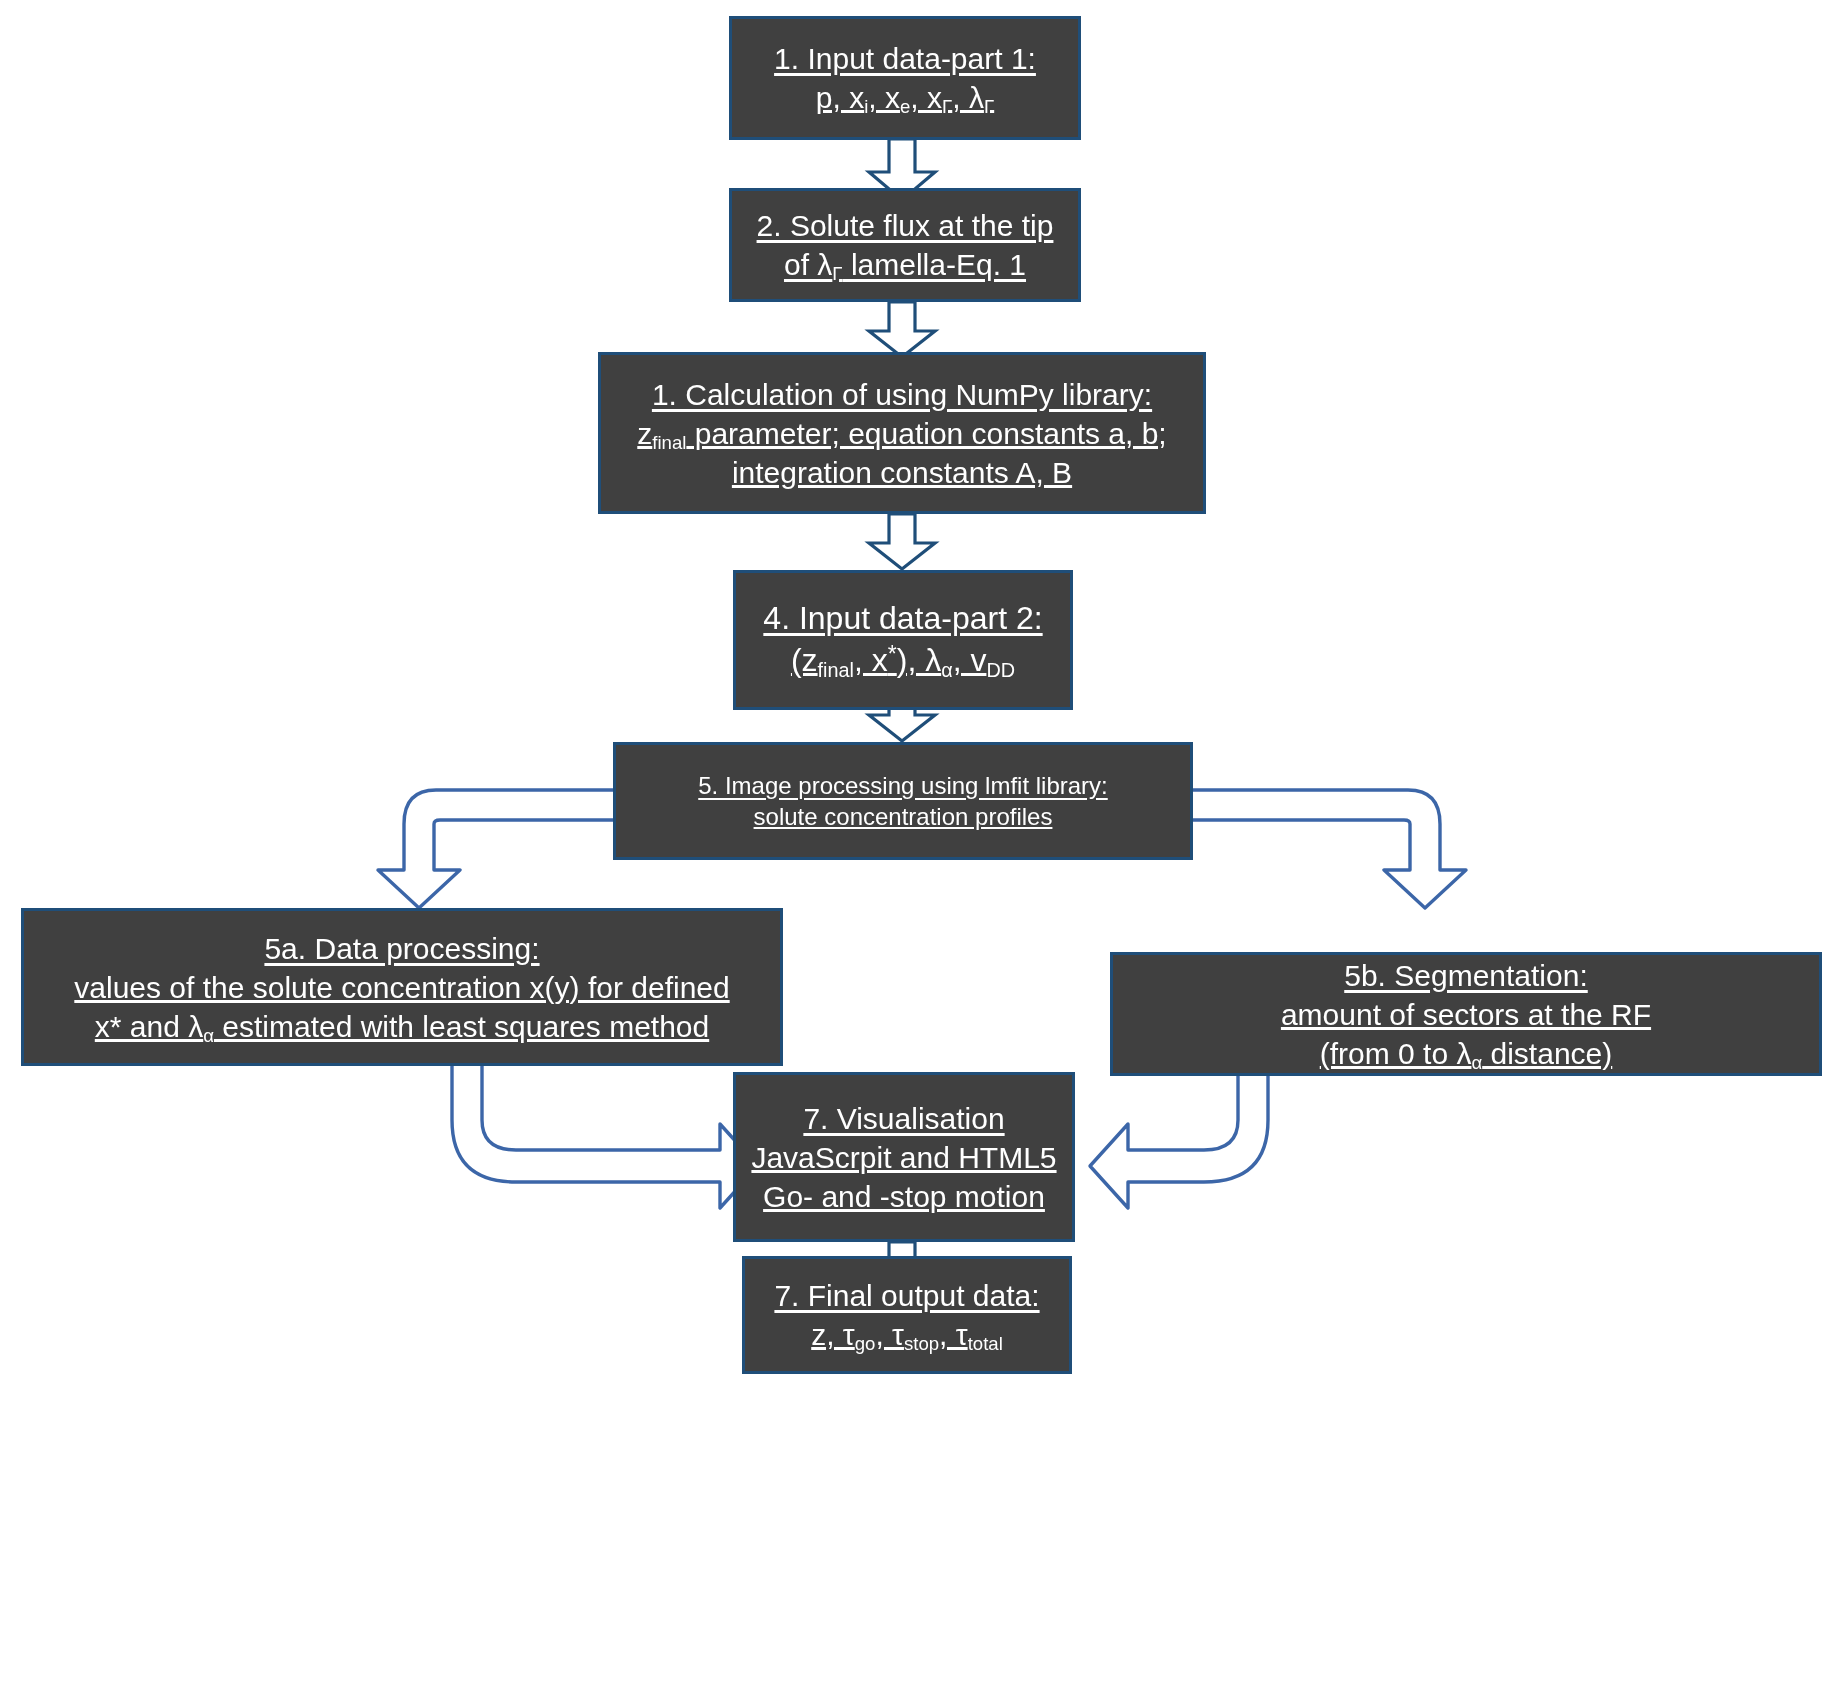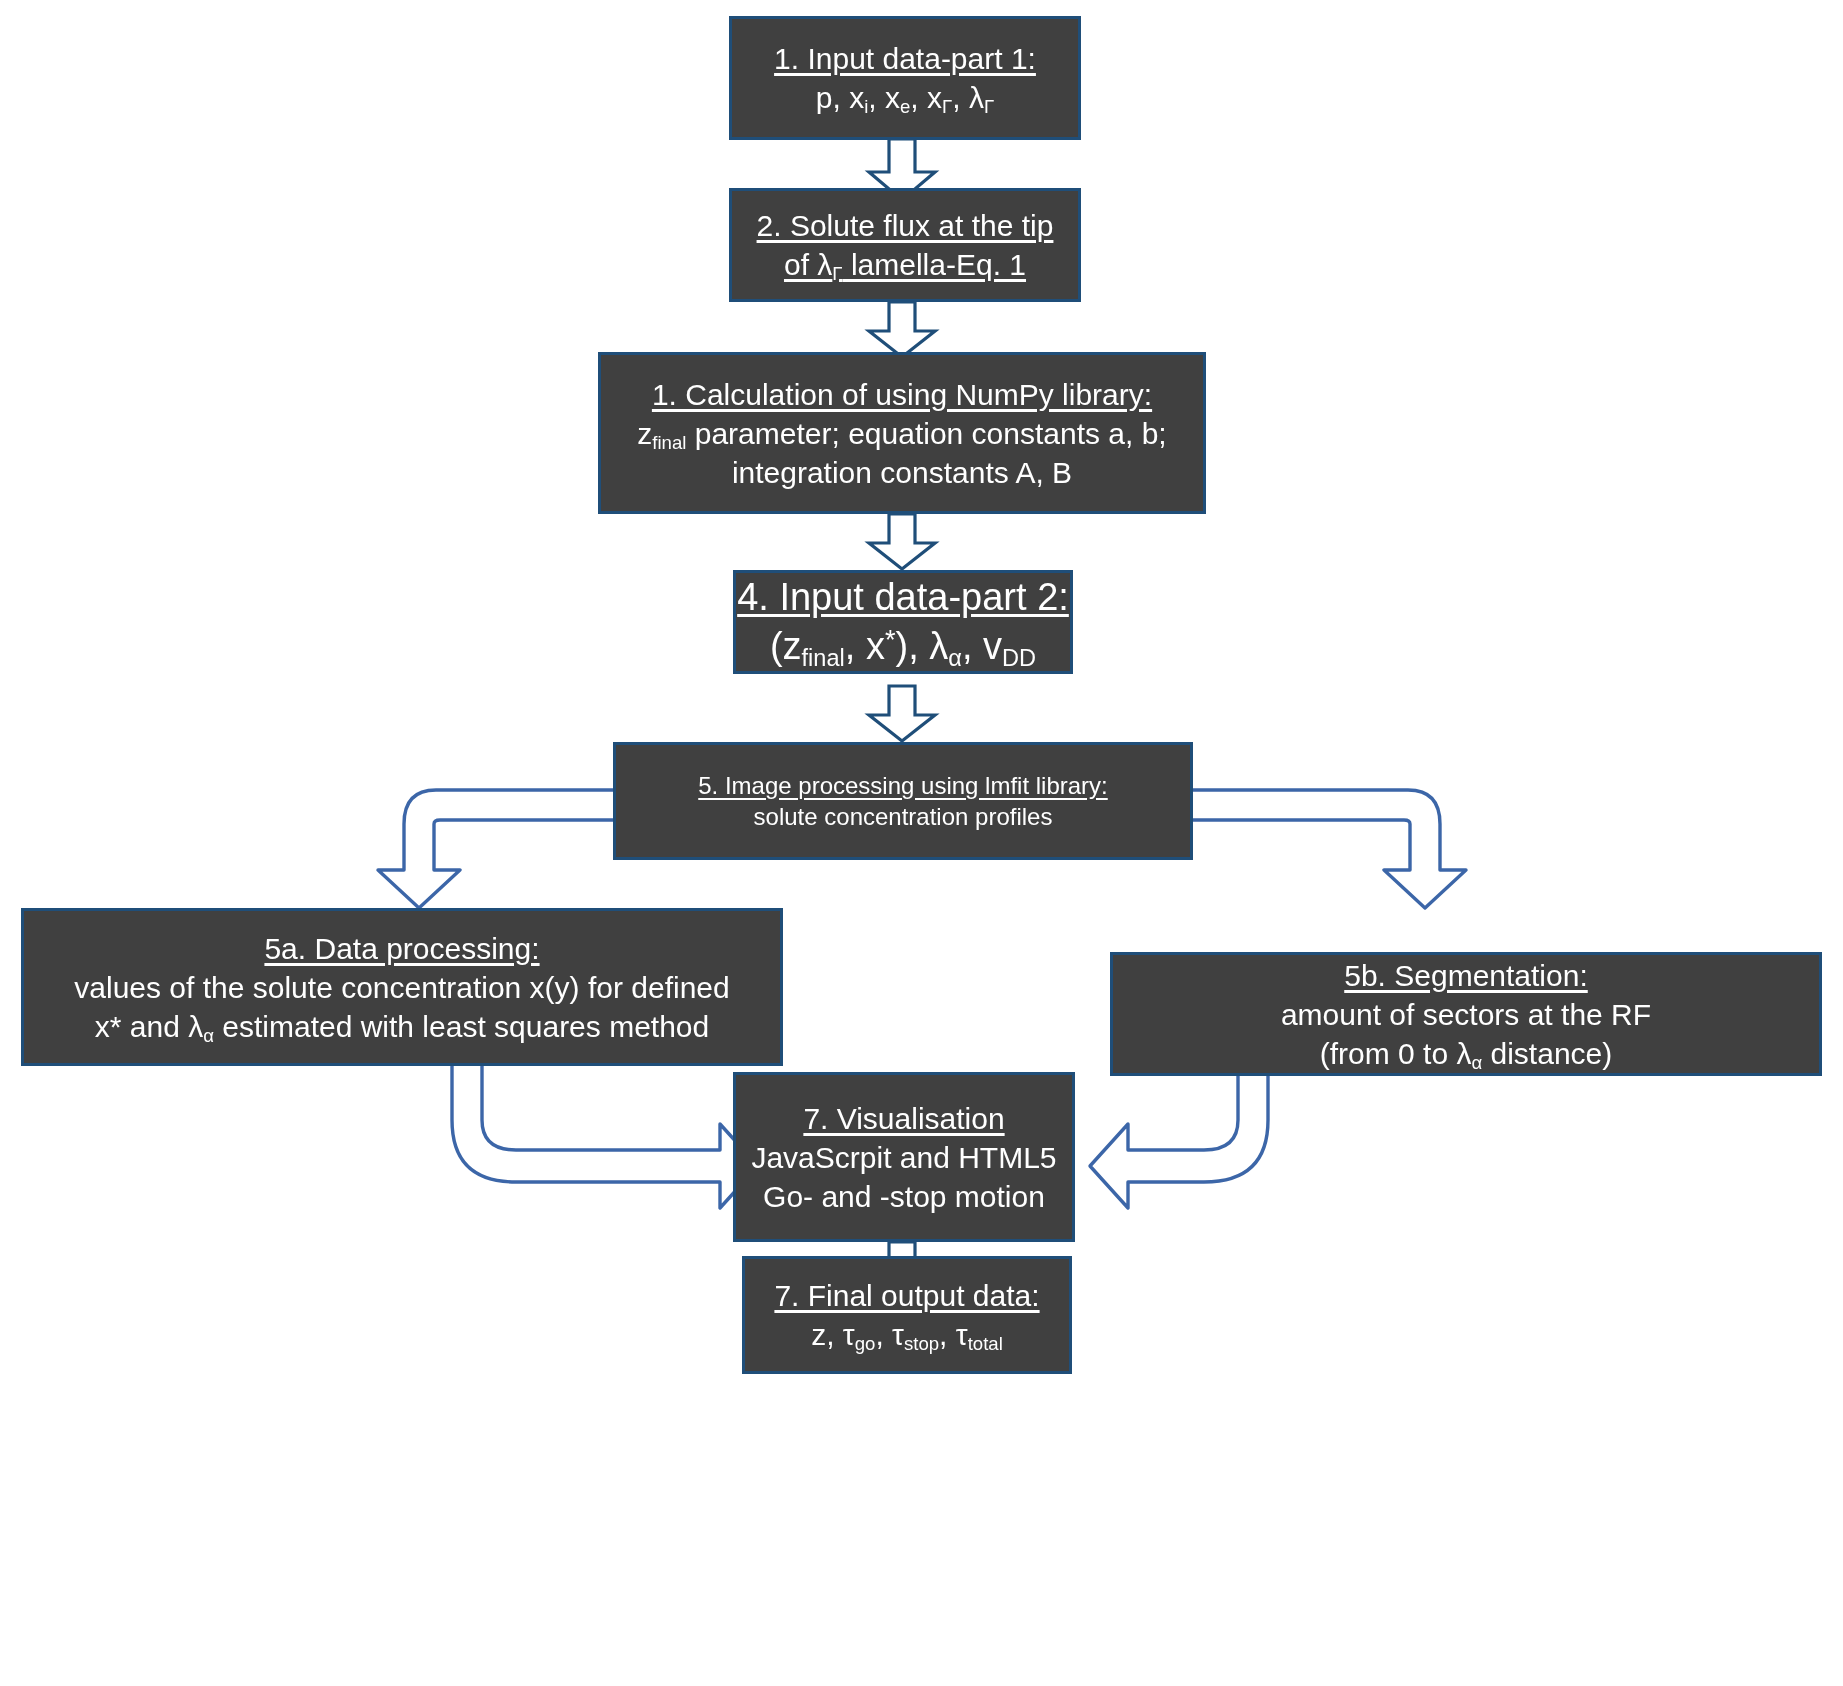--- a/index.html
+++ b/index.html
@@ -27,20 +27,21 @@
     flex-direction: column;
     align-items: center;
     justify-content: center;
     text-align: center;
     line-height: 1.30;
     z-index: 3;
   }
   .node .ln {
     display: block;
     white-space: nowrap;
+    text-decoration: underline;
   }
   .node .ttl {
     text-decoration: underline;
     text-underline-offset: 4px;
   }
   sub {
     font-size: 0.62em;
     vertical-align: -0.28em;
     line-height: 0;
   }
@@ -97,21 +98,21 @@
     </span>
     <span class="ln">integration constants A, B</span>
   </div>
 
   <div class="vararrow" style="left:868px; top:514px; width:68px; height:56px;">
     <svg width="68" height="56" viewBox="0 0 68 56">
       <path d="M21,0 L47,0 L47,29 L67,29 L34,55 L1,29 L21,29 Z" fill="#FFFFFF" stroke="#1F4E79" stroke-width="3.2" stroke-linejoin="miter"></path>
     </svg>
   </div>
 
-  <div class="node" style="left:733px; top:570px; width:340px; height:104px; font-size:38px;">
+  <div class="node" style="left:733px; top:570px; width:340px; height:140px; font-size:32px;">
     <span class="ln ttl">4. Input data-part 2:</span>
     <span class="ln">
       <span>(z</span><sub>final</sub><span>, x</span><sup>*</sup><span>), λ</span><sub>α</sub><span>, v</span><sub>DD</sub>
     </span>
   </div>
 
   <div class="vararrow" style="left:868px; top:686px; width:68px; height:56px;">
     <svg width="68" height="56" viewBox="0 0 68 56">
       <path d="M21,0 L47,0 L47,29 L67,29 L34,55 L1,29 L21,29 Z" fill="#FFFFFF" stroke="#1F4E79" stroke-width="3.2" stroke-linejoin="miter"></path>
     </svg>

